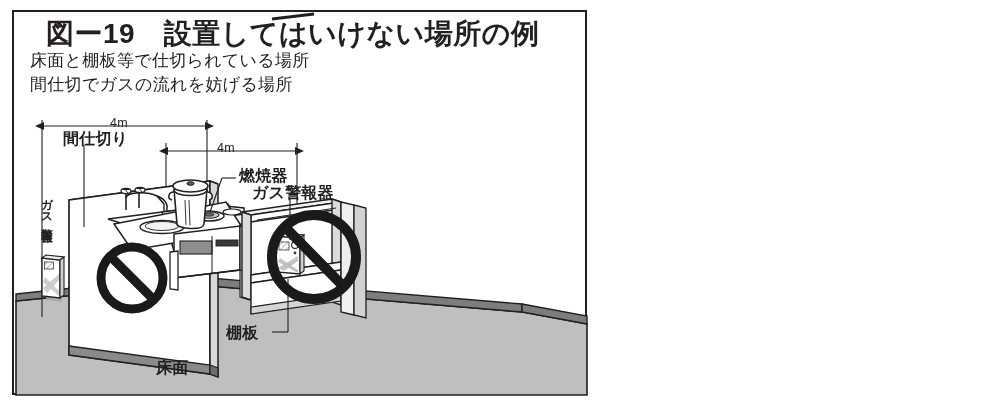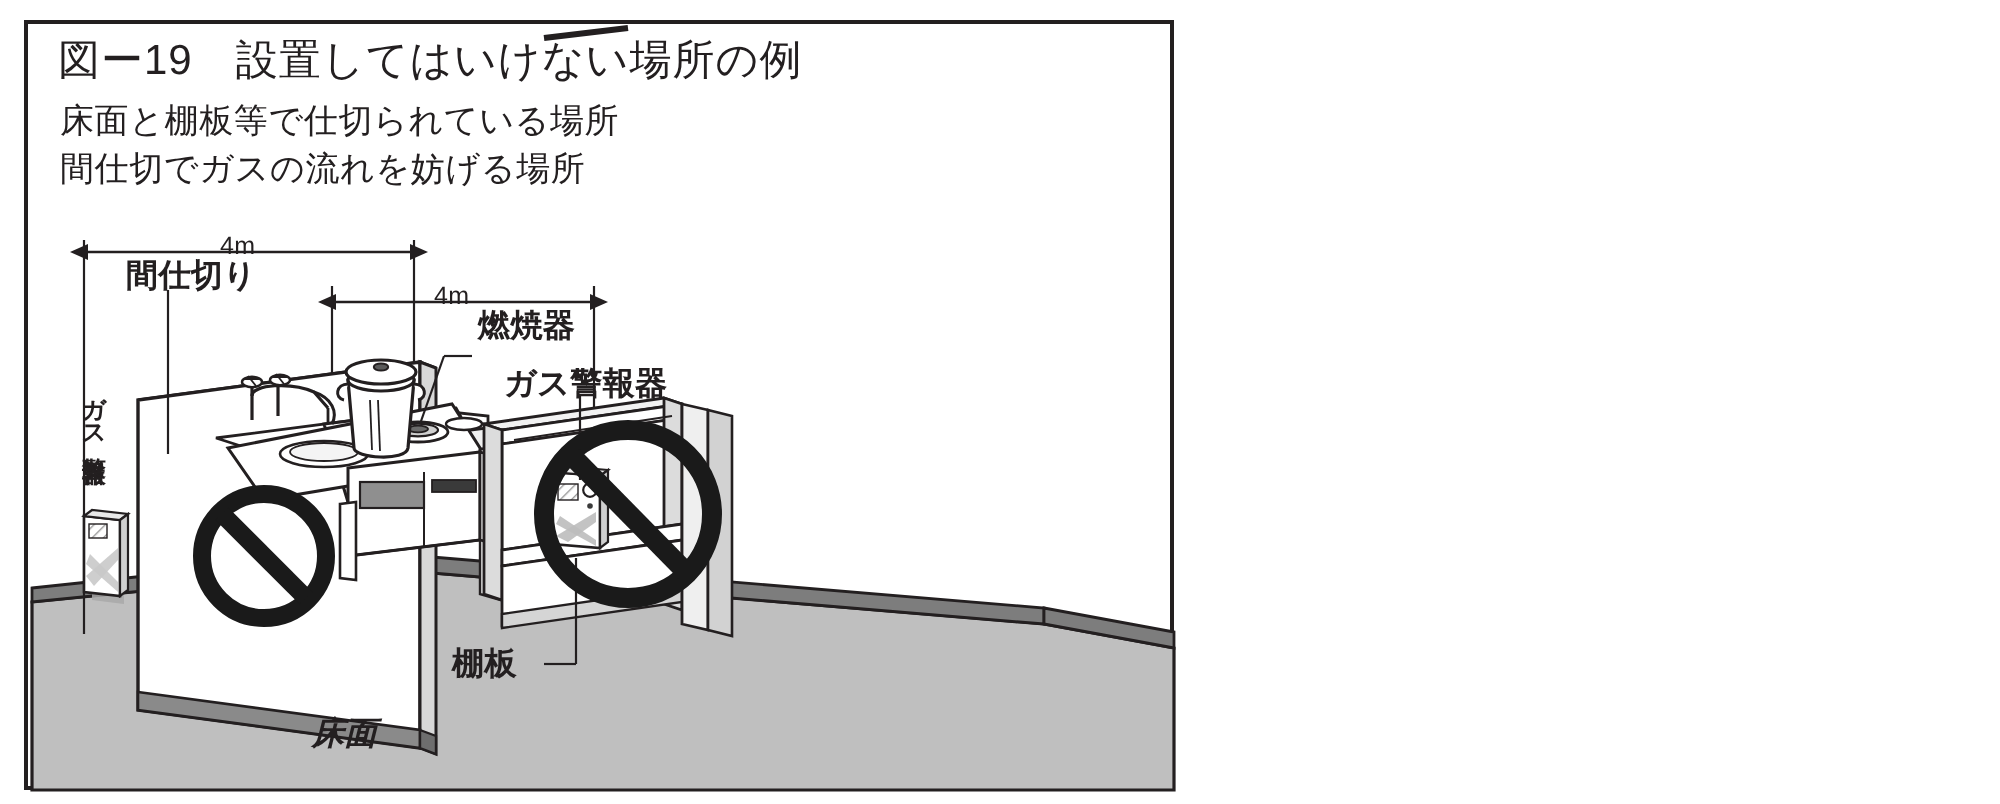--- a/index.html
+++ b/index.html
@@ -38,24 +38,24 @@
     height: 385px;
     display: block;
   }
   .txt {
     position: absolute;
     white-space: nowrap;
     color: #231f20;
     line-height: 1;
   }
   #fig-title {
-    left: 15px;
+    left: 32px;
     top: 8px;
-    font-size: 21px;
-    font-weight: normal;
+    font-size: 28px;
+    font-weight: bold;
     letter-spacing: 0.5px;
   }
   #fig-sub-1 {
     left: 16px;
     top: 40px;
     font-size: 17px;
     letter-spacing: 0.3px;
   }
   #fig-sub-2 {
     left: 16px;
@@ -287,22 +287,22 @@
     <div class="txt" id="fig-sub-2">間仕切でガスの流れを妨げる場所</div>
 
     <div class="txt dim-text" style="left:96px; top:105px;">4m</div>
 
     <div class="txt dim-text" style="left:203px; top:130px;">4m</div>
 
     <div class="txt lbl" style="left:49px; top:119px;">間仕切り</div>
 
     <div class="txt lbl-vertical" style="left:27px; top:178px;">ガス警報器</div>
 
-    <div class="txt lbl" style="left:225px; top:144px;text-align:center;">燃焼器</div>
+    <div class="txt lbl" style="left:225px; top:156px;text-align:center;">燃焼器</div>
 
     <div class="txt lbl" style="left:238px; top:173px;">ガス警報器</div>
 
     <div class="txt lbl" style="left:212px; top:313px;">棚板</div>
 
-    <div class="txt lbl" style="left:142px; top:348px;font-style:italic;">床面</div>
+    <div class="txt lbl" style="left:142px; top:348px;">床面</div>
 
   </div>
 </div>
 
 </body></html>

